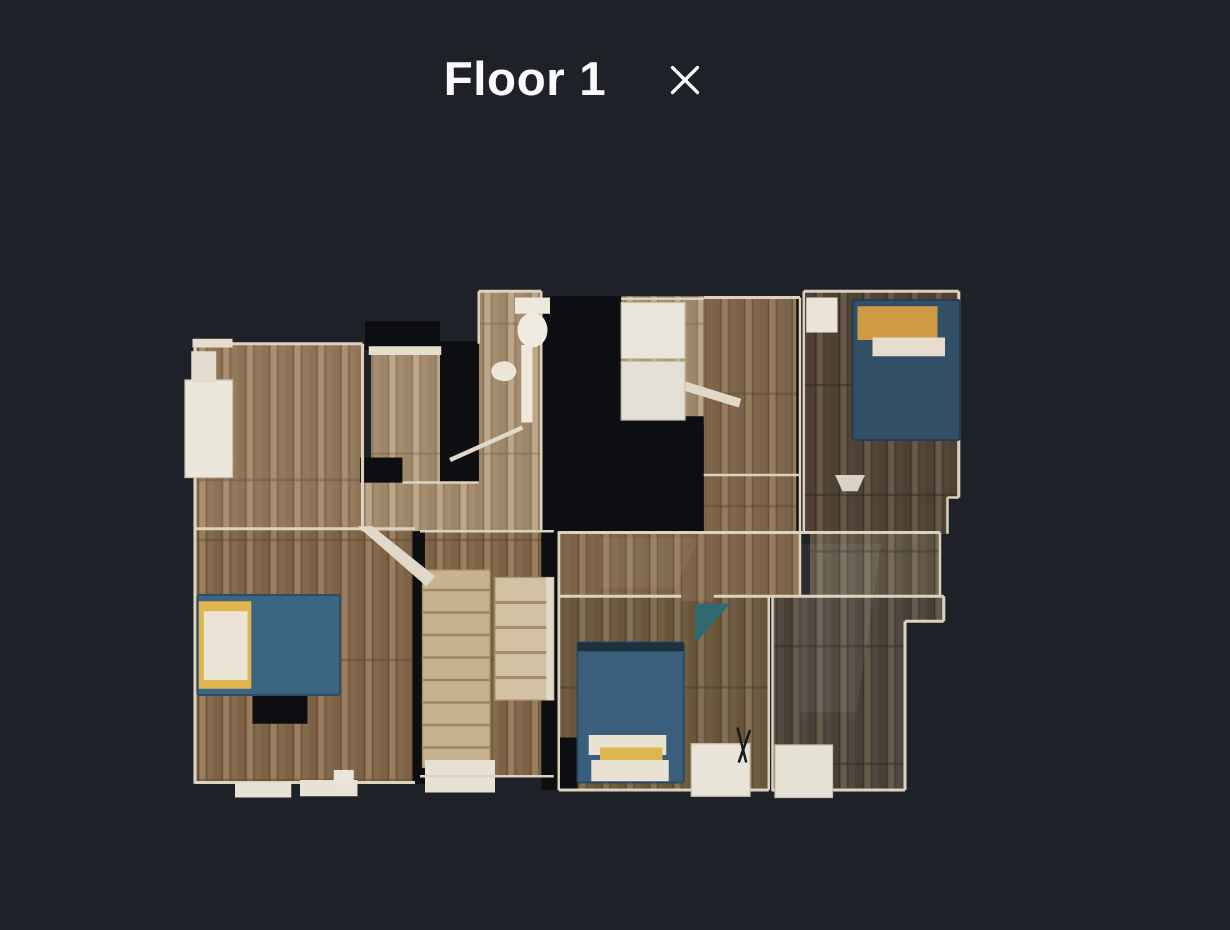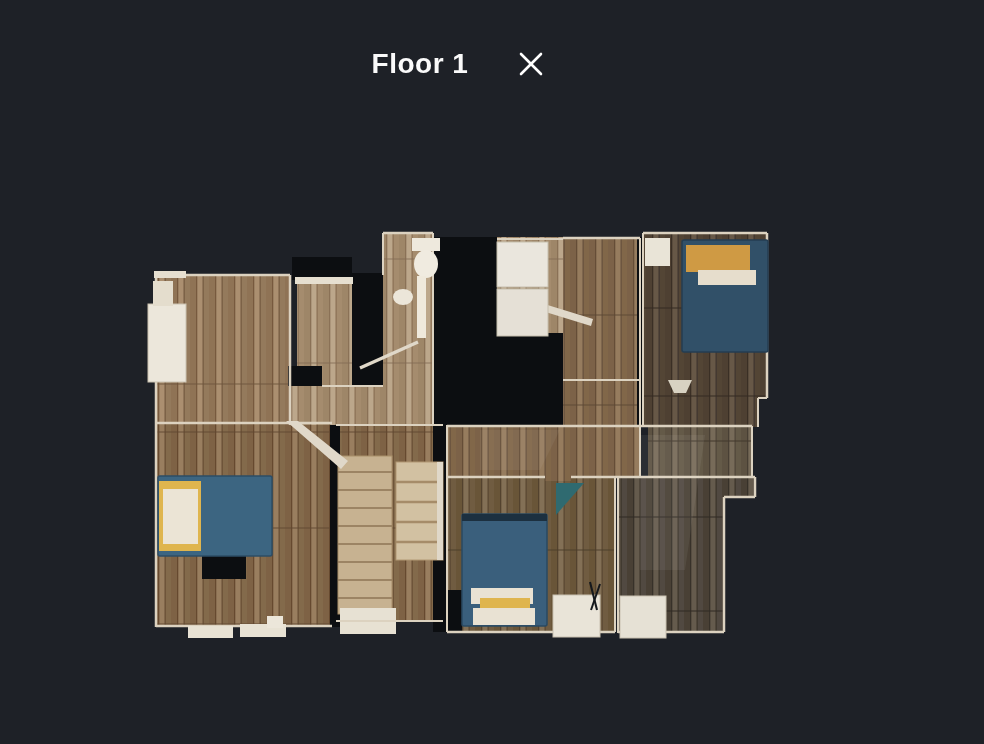--- a/index.html
+++ b/index.html
@@ -1,21 +1,21 @@
 <!DOCTYPE html>
 <html><head>
 <meta charset="utf-8">
 <style>
   html,body{margin:0;padding:0;background:#1e2127;}
   #app{position:relative;width:984px;height:744px;background:#1e2127;overflow:hidden;
        font-family:"Liberation Sans",sans-serif;}
   .header{position:absolute;top:40px;left:0;right:0;height:48px;
           display:flex;align-items:center;justify-content:center;gap:46px;
           transform:translateX(-32px);z-index:5;}
-  .title{color:#fafafa;font-size:28px;font-weight:700;letter-spacing:.5px;}
+  .title{color:#fafafa;font-size:38px;font-weight:700;letter-spacing:.5px;}
   .close-btn{background:none;border:none;padding:0;margin:0;cursor:pointer;
              display:flex;align-items:center;justify-content:center;}
   .close-btn svg{width:34px;height:34px;display:block;}
   .close-btn line{stroke:#ffffff;stroke-width:2.6;stroke-linecap:round;}
   .plan{position:absolute;inset:0;}
   .plan svg{position:absolute;inset:0;width:984px;height:744px;display:block;}
 </style>
 </head>
 <body>
 

